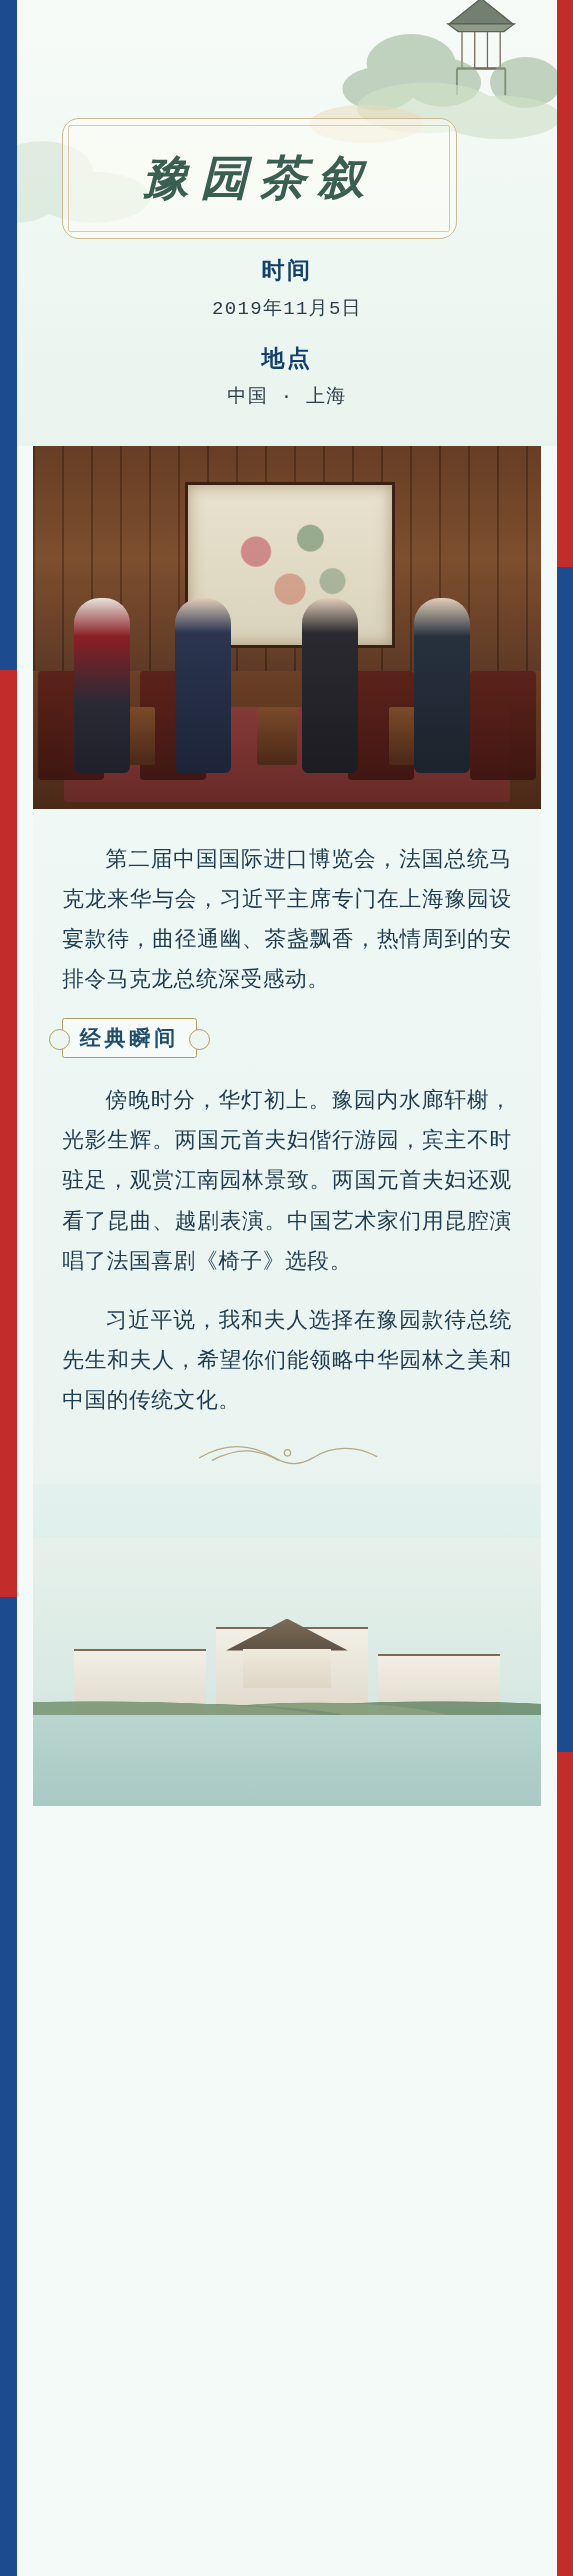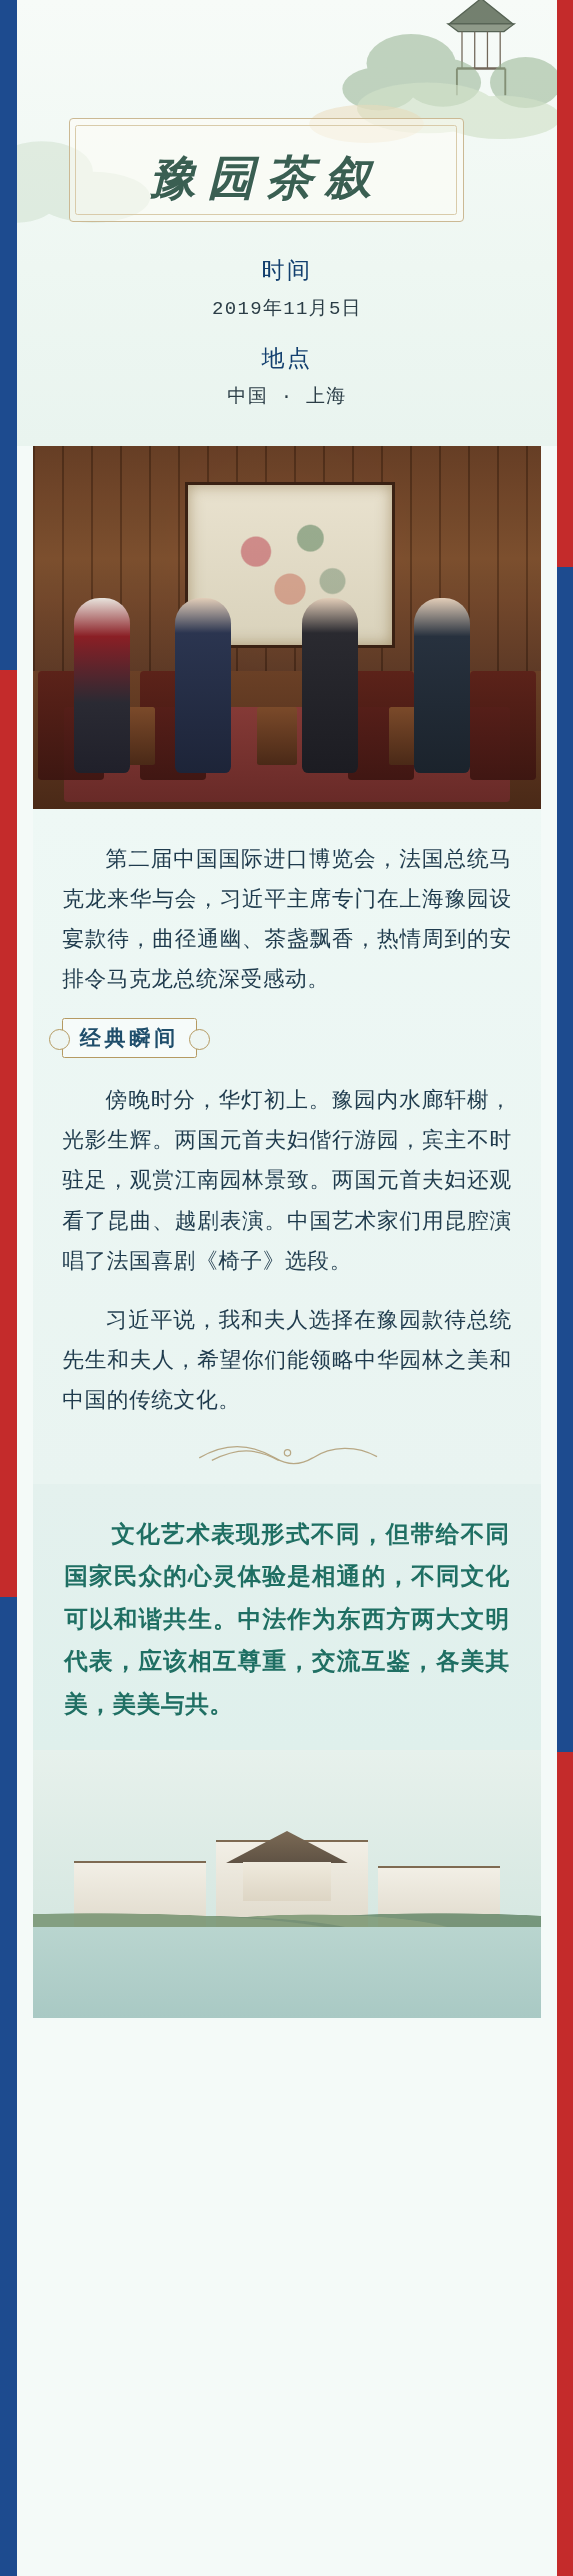--- a/index.html
+++ b/index.html
@@ -62,26 +62,25 @@
     top: 76px;
     width: 191px;
     height: 166px;
     opacity: 0.55;
   }
   .title-plaque {
     position: absolute;
     left: 45px;
     top: 118px;
     width: 395px;
-    height: 104px;
+    height: 121px;
     border: 1.9px solid #cbb994;
-    border-radius: 4px;
+    border-radius: 17px;
     background: rgba(255,253,246,0.55);
     box-sizing: border-box;
-    margin-left: 7px;
   }
   .title-plaque::before {
     content: "";
     position: absolute;
     left: 5.7px; top: 5.7px; right: 5.7px; bottom: 5.7px;
     border: 0.6px solid #d9cbaa;
     border-radius: 2.5px;
   }
   .title-text {
     position: absolute;
@@ -97,21 +96,21 @@
   }
   .meta {
     position: absolute;
     left: 0; right: 0;
     top: 255px;
     text-align: center;
   }
   .meta-label {
     font-family: "DejaVu Serif", "Liberation Serif", serif;
     font-size: 23px;
-    font-weight: normal;
+    font-weight: bold;
     color: #123f6e;
     letter-spacing: 2.5px;
     margin: 0 0 9px 0;
   }
   .meta-value {
     font-family: Liberation Mono, monospace;
     font-size: 19px;
     color: #2b3d46;
     letter-spacing: 1.3px;
     margin: 0 0 21.7px 0;
@@ -430,21 +429,20 @@
           <g fill="none" stroke="#b8a885" stroke-width="2">
             <path d="M10 30 C 50 6, 90 6, 130 30 C 150 42, 170 42, 190 30 C 220 10, 260 10, 292 28"></path>
             <path d="M30 34 C 70 14, 100 14, 136 34"></path>
             <circle cx="150" cy="22" r="5"></circle>
           </g>
         </svg>
       </div>
     </div>
 
     <div class="quote-block">
-      <p class="quote-text">文化艺术表现形式不同，但带给不同国家民众的心灵体验是相通的，不同文化可以和谐共生。中法作为东西方两大文明代表，应该相互尊重，交流互鉴，各美其美，美美与共。</p>
     </div>
 
     <div class="footer-img">
       <div class="fi-sky"></div>
       <div class="fi-building fi-b1"></div>
       <div class="fi-building fi-b2"></div>
       <div class="fi-building fi-b3"></div>
       <div class="fi-pavilion">
         <div class="fi-pav-roof"></div>
         <div class="fi-pav-body"></div>

